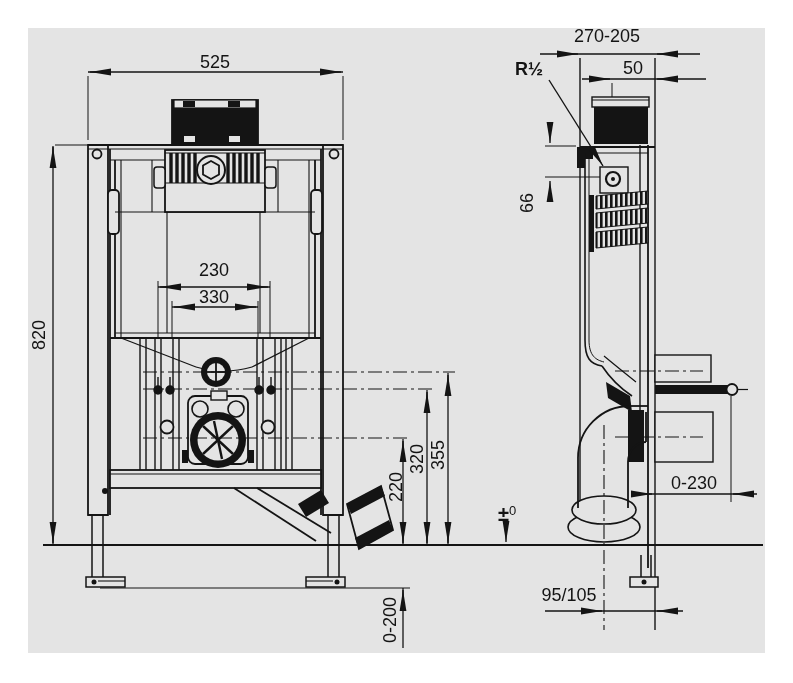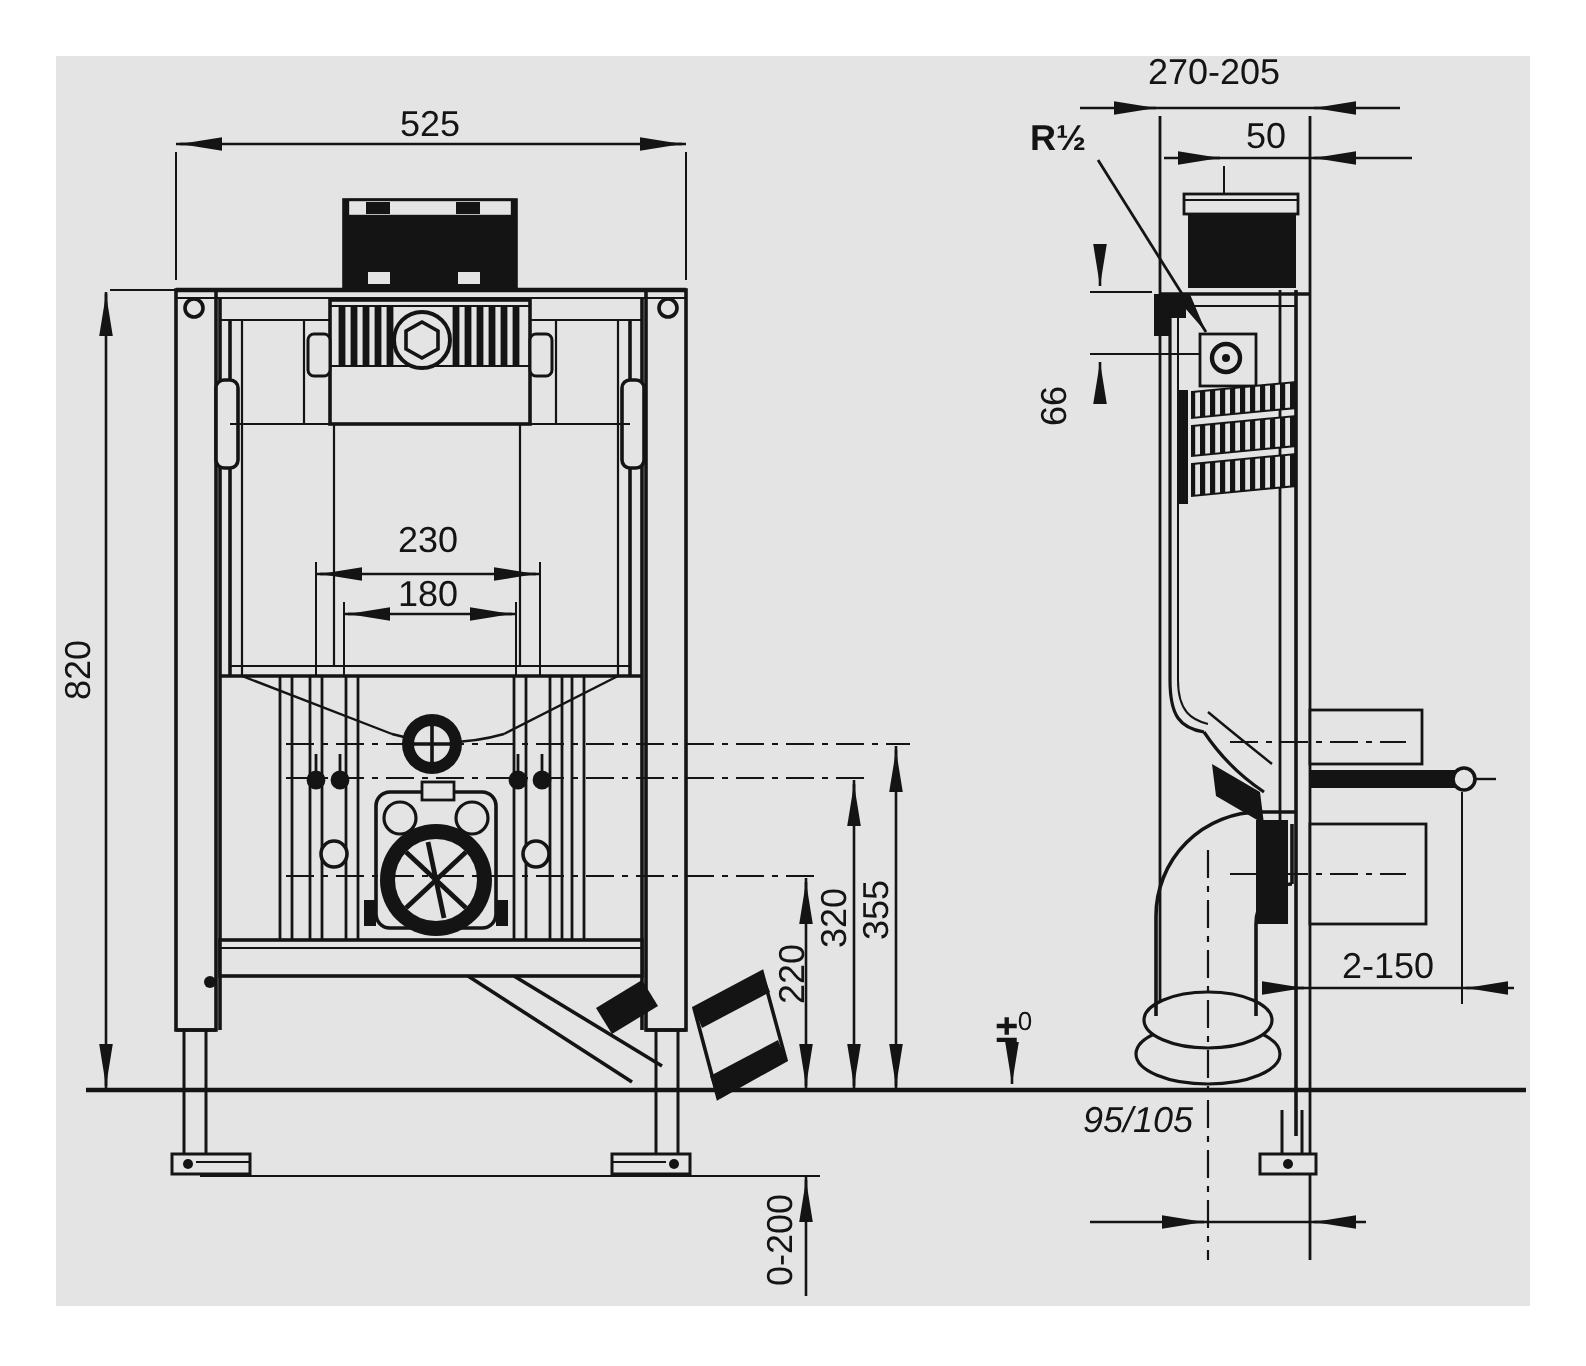--- a/index.html
+++ b/index.html
@@ -318,21 +318,21 @@
     </g>
   </svg>
 
   <div class="dim" style="left:185px;top:52px;width:60px;text-align:center;">525</div>
   <div class="dim" style="left:567px;top:26px;width:80px;">270-205</div>
   <div class="dim" style="left:613px;top:58px;width:40px;">50</div>
   <div class="dim" style="left:504px;top:59px;width:50px;font-weight:bold;">R½</div>
   <div class="dim rot" style="left:507px;top:193px;width:40px;">66</div>
   <div class="dim rot" style="left:19px;top:325px;width:40px;">820</div>
   <div class="dim" style="left:184px;top:260px;width:60px;">230</div>
-  <div class="dim" style="left:184px;top:287px;width:60px;">180</div>
+  <div class="dim" style="left:184px;top:287px;width:60px;">330</div>
   <div class="dim rot" style="left:418px;top:445px;width:40px;">355</div>
   <div class="dim rot" style="left:397px;top:449px;width:40px;">320</div>
   <div class="dim rot" style="left:376px;top:477px;width:40px;">220</div>
-  <div class="dim" style="left:654px;top:473px;width:80px;">2-150</div>
+  <div class="dim" style="left:654px;top:473px;width:80px;">0-230</div>
   <div class="dim" style="left:487px;top:501px;width:40px;"><span class="pm">±</span><span class="sup">0</span></div>
-  <div class="dim" style="left:529px;top:550px;width:80px;font-style:italic;">95/105</div>
+  <div class="dim" style="left:529px;top:585px;width:80px;">95/105</div>
   <div class="dim rot" style="left:360px;top:610px;width:60px;">0-200</div>
 </div>
 
 </body></html>

